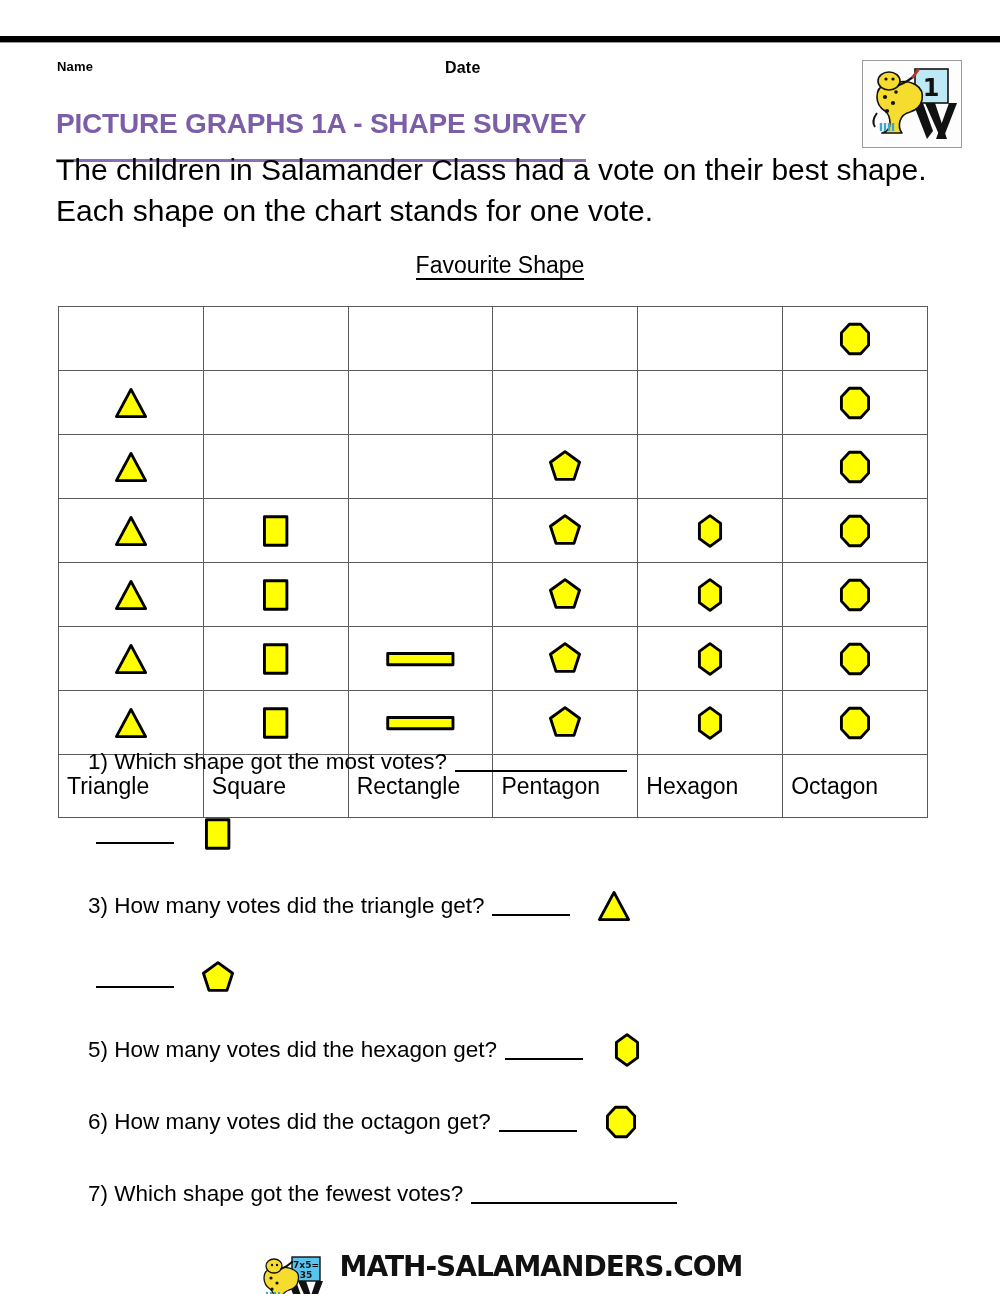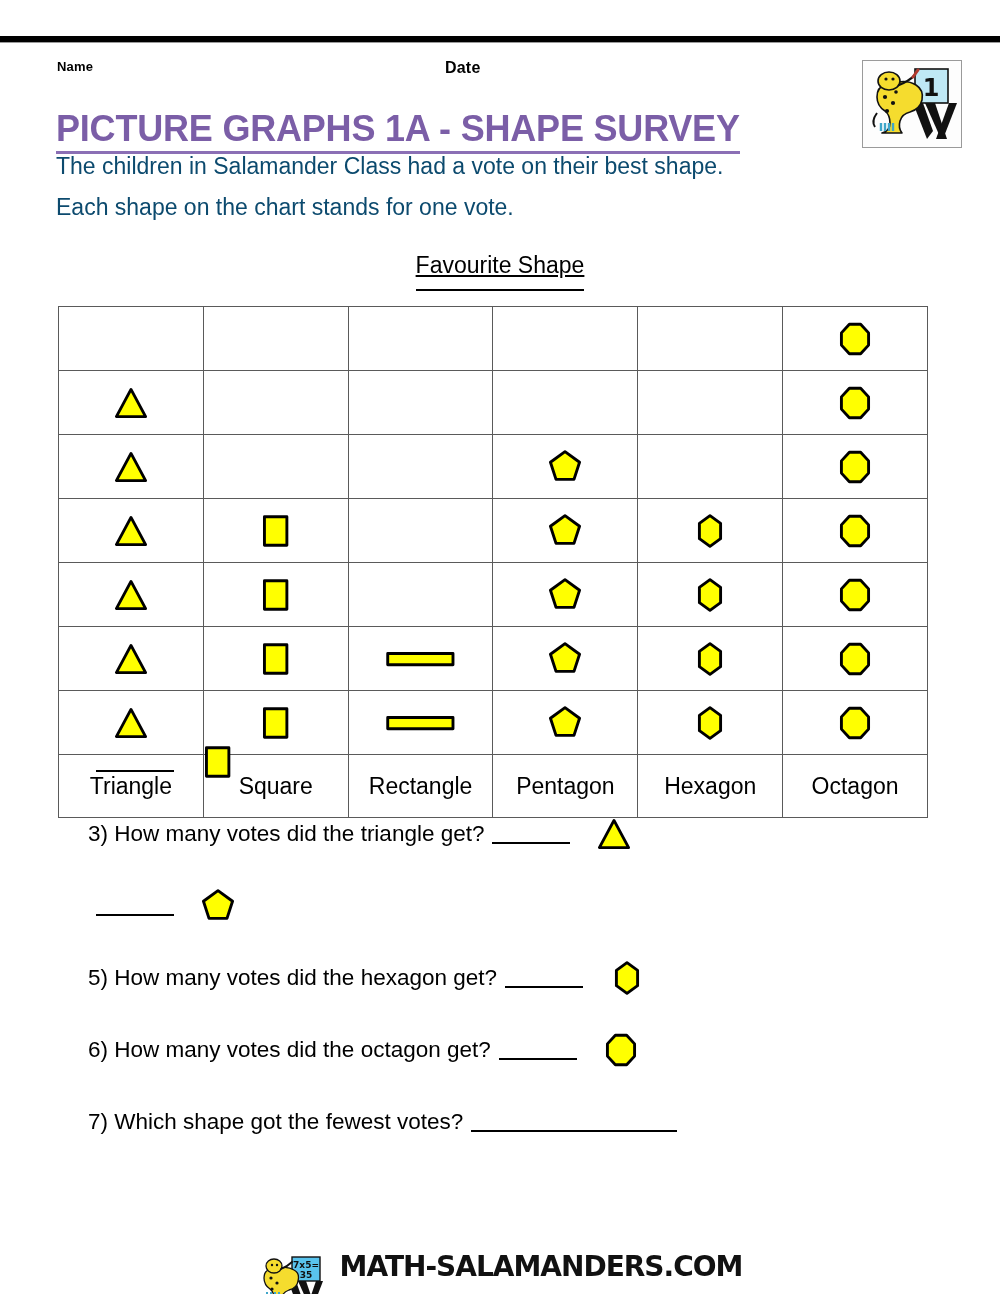--- a/index.html
+++ b/index.html
@@ -44,66 +44,65 @@
     border: 1px solid #9a9a9a;
     background: #fdfdfd;
     box-sizing: border-box;
   }
   .badge svg { display: block; }
 
   
   .title {
     position: absolute;
     left: 56px; top: 108px;
-    font-size: 36px;
+    font-size: 28px;
     font-weight: bold;
     color: #7B5EA7;
     letter-spacing: -0.2px;
     border-bottom: 3px solid #8B6FB5;
-    padding-bottom: 1px;
+    padding-bottom: 19px;
     display: inline-block;
     white-space: nowrap;
   }
 
   .intro {
     position: absolute;
     left: 56px;
-    font-size: 23px;
+    font-size: 30px;
     white-space: nowrap;
-    color: #0c4a6e;
+    color: #000000;
   }
   .intro.l1 { top: 153px; }
   .intro.l2 { top: 194px; }
 
   
   .chart-caption {
     position: absolute;
     left: 0; top: 252px;
     width: 1000px;
     text-align: center;
     font-size: 23px;
   }
   .chart-caption span {
     border-bottom: 2px solid #000;
-    padding-bottom: 11px;
-    text-decoration: underline;
+    padding-bottom: 0;
   }
 
   
   .chart {
     position: absolute;
     left: 58px; top: 306px;
     width: 870px;
     border-collapse: collapse;
     table-layout: fixed;
   }
   .chart td {
     border: 1px solid #5a5a5a;
     height: 47px;
-    text-align: center;
+    text-align: left;
     vertical-align: middle;
     padding: 8px;
   }
   .chart tr.label-row td {
     height: 46px;
     font-size: 23px;
     border-top: 1px solid #2a2a2a;
   }
   .chart .cell-inner {
     display: flex;
@@ -453,20 +452,25 @@
         <td>Square</td>
         <td>Rectangle</td>
         <td>Pentagon</td>
         <td>Hexagon</td>
         <td>Octagon</td>
       </tr>
     </tbody>
 </table>
 
 <div class="questions" id="questions">
+    <div class="q-row">
+      <span class="q-text">1) Which shape got the most votes?</span>
+      <span class="blank long"></span>
+      <span class="q-icon"></span>
+    </div>
     <div class="q-row">
       <span class="blank short"></span>
       <span class="q-icon">
         <svg width="34" height="34" viewBox="0 0 34 34">
           <rect x="5.44" y="2.72" width="22.44" height="28.56" fill="#FFFF00" stroke="#000000" stroke-width="2.89" stroke-linejoin="round"></rect>
         </svg>
       </span>
     </div>
     <div class="q-row">
       <span class="q-text">3) How many votes did the triangle get?</span>

